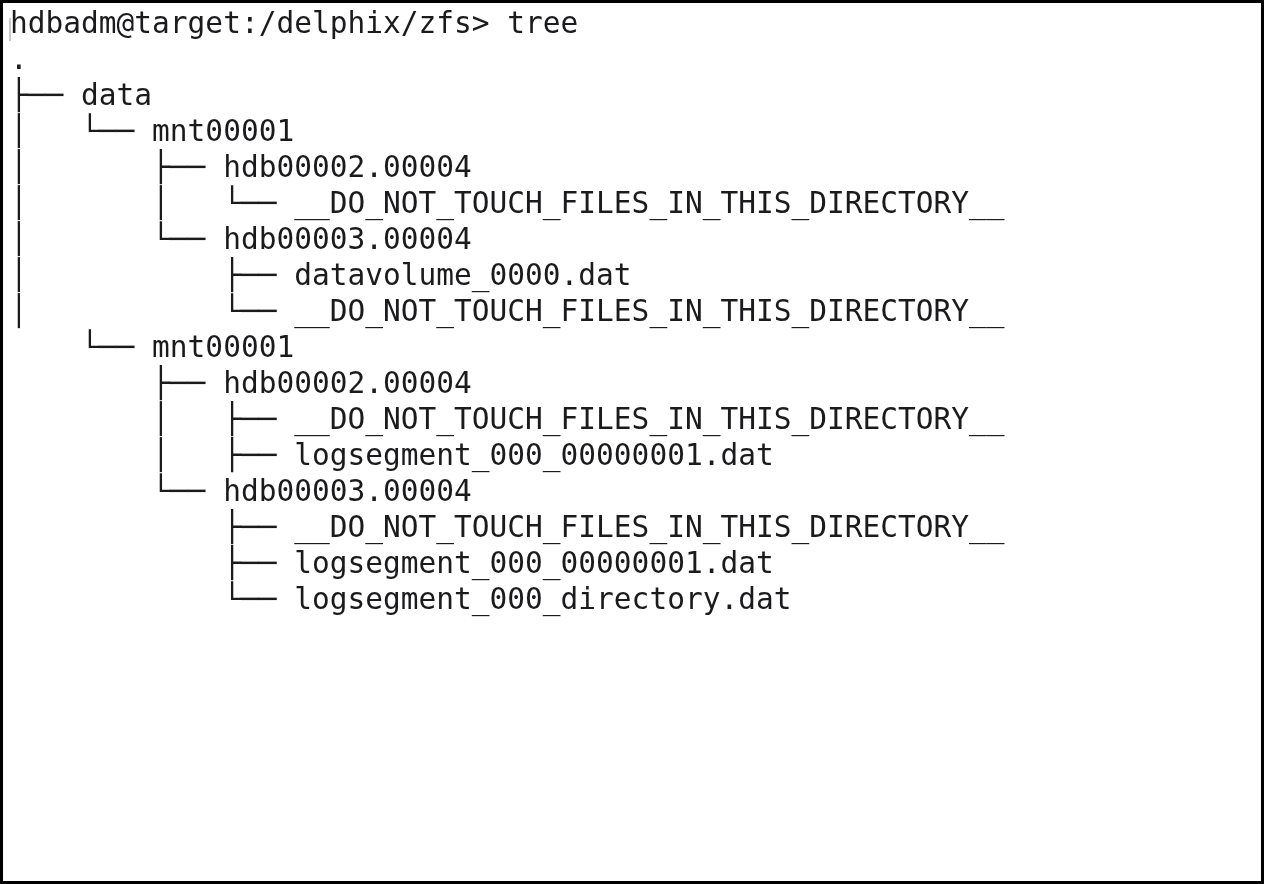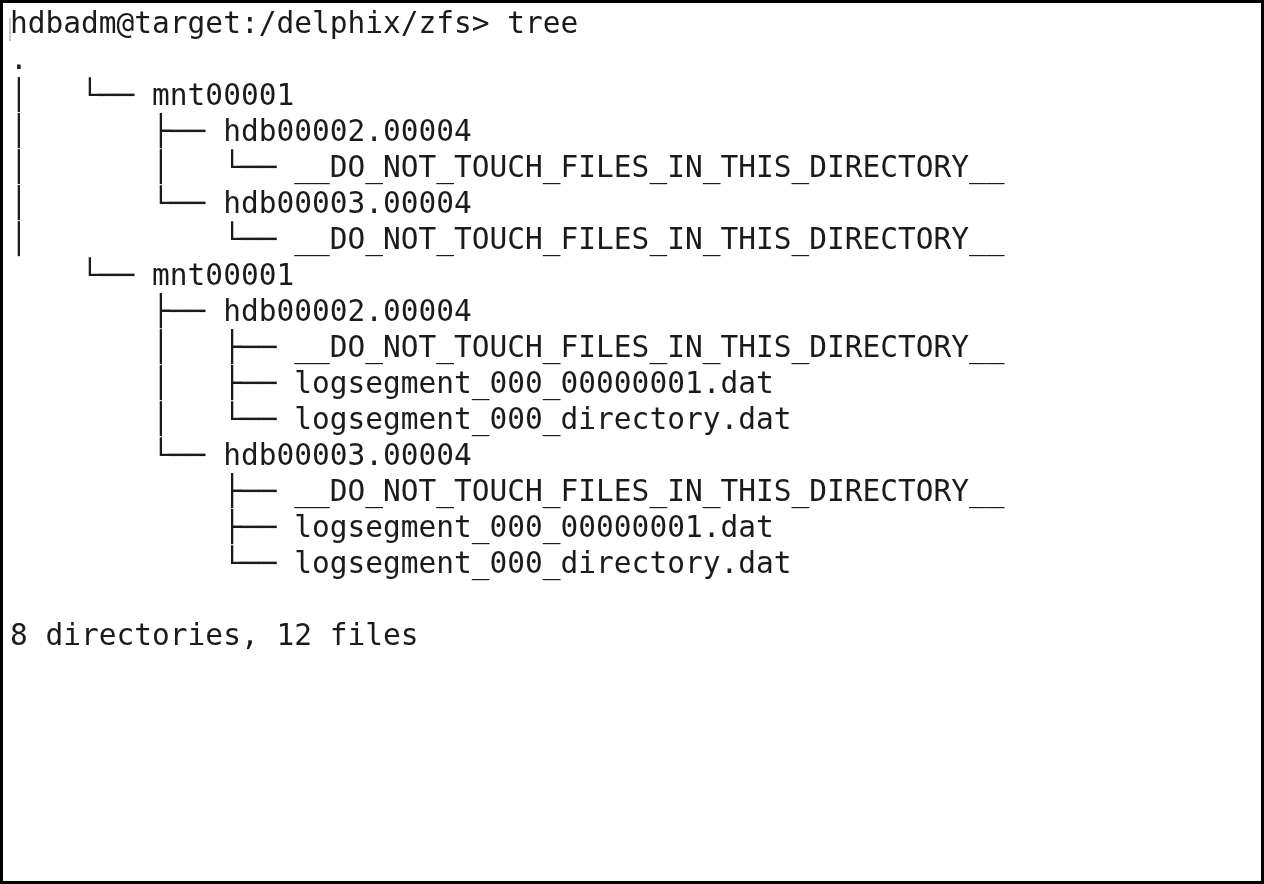--- a/index.html
+++ b/index.html
@@ -41,31 +41,31 @@
 </style>
 </head>
 <body>
 
 <div class="frame">
   <span class="cursor"></span>
   <div class="screen">
     <div class="line">hdbadm@target:/delphix/zfs&gt; tree</div>
     <div>
         <div class="line">.</div>
+        <div class="line">├── data</div>
         <div class="line">│   └── mnt00001</div>
         <div class="line">│       ├── hdb00002.00004</div>
         <div class="line">│       │   └── __DO_NOT_TOUCH_FILES_IN_THIS_DIRECTORY__</div>
         <div class="line">│       └── hdb00003.00004</div>
+        <div class="line">│           ├── datavolume_0000.dat</div>
         <div class="line">│           └── __DO_NOT_TOUCH_FILES_IN_THIS_DIRECTORY__</div>
         <div class="line">    └── mnt00001</div>
         <div class="line">        ├── hdb00002.00004</div>
         <div class="line">        │   ├── __DO_NOT_TOUCH_FILES_IN_THIS_DIRECTORY__</div>
         <div class="line">        │   ├── logsegment_000_00000001.dat</div>
-        <div class="line">        │   └── logsegment_000_directory.dat</div>
         <div class="line">        └── hdb00003.00004</div>
         <div class="line">            ├── __DO_NOT_TOUCH_FILES_IN_THIS_DIRECTORY__</div>
         <div class="line">            ├── logsegment_000_00000001.dat</div>
         <div class="line">            └── logsegment_000_directory.dat</div>
         <div class="line"></div>
       </div>
-    <div class="line">8 directories, 12 files</div>
   </div>
 </div>
 
 </body></html>

